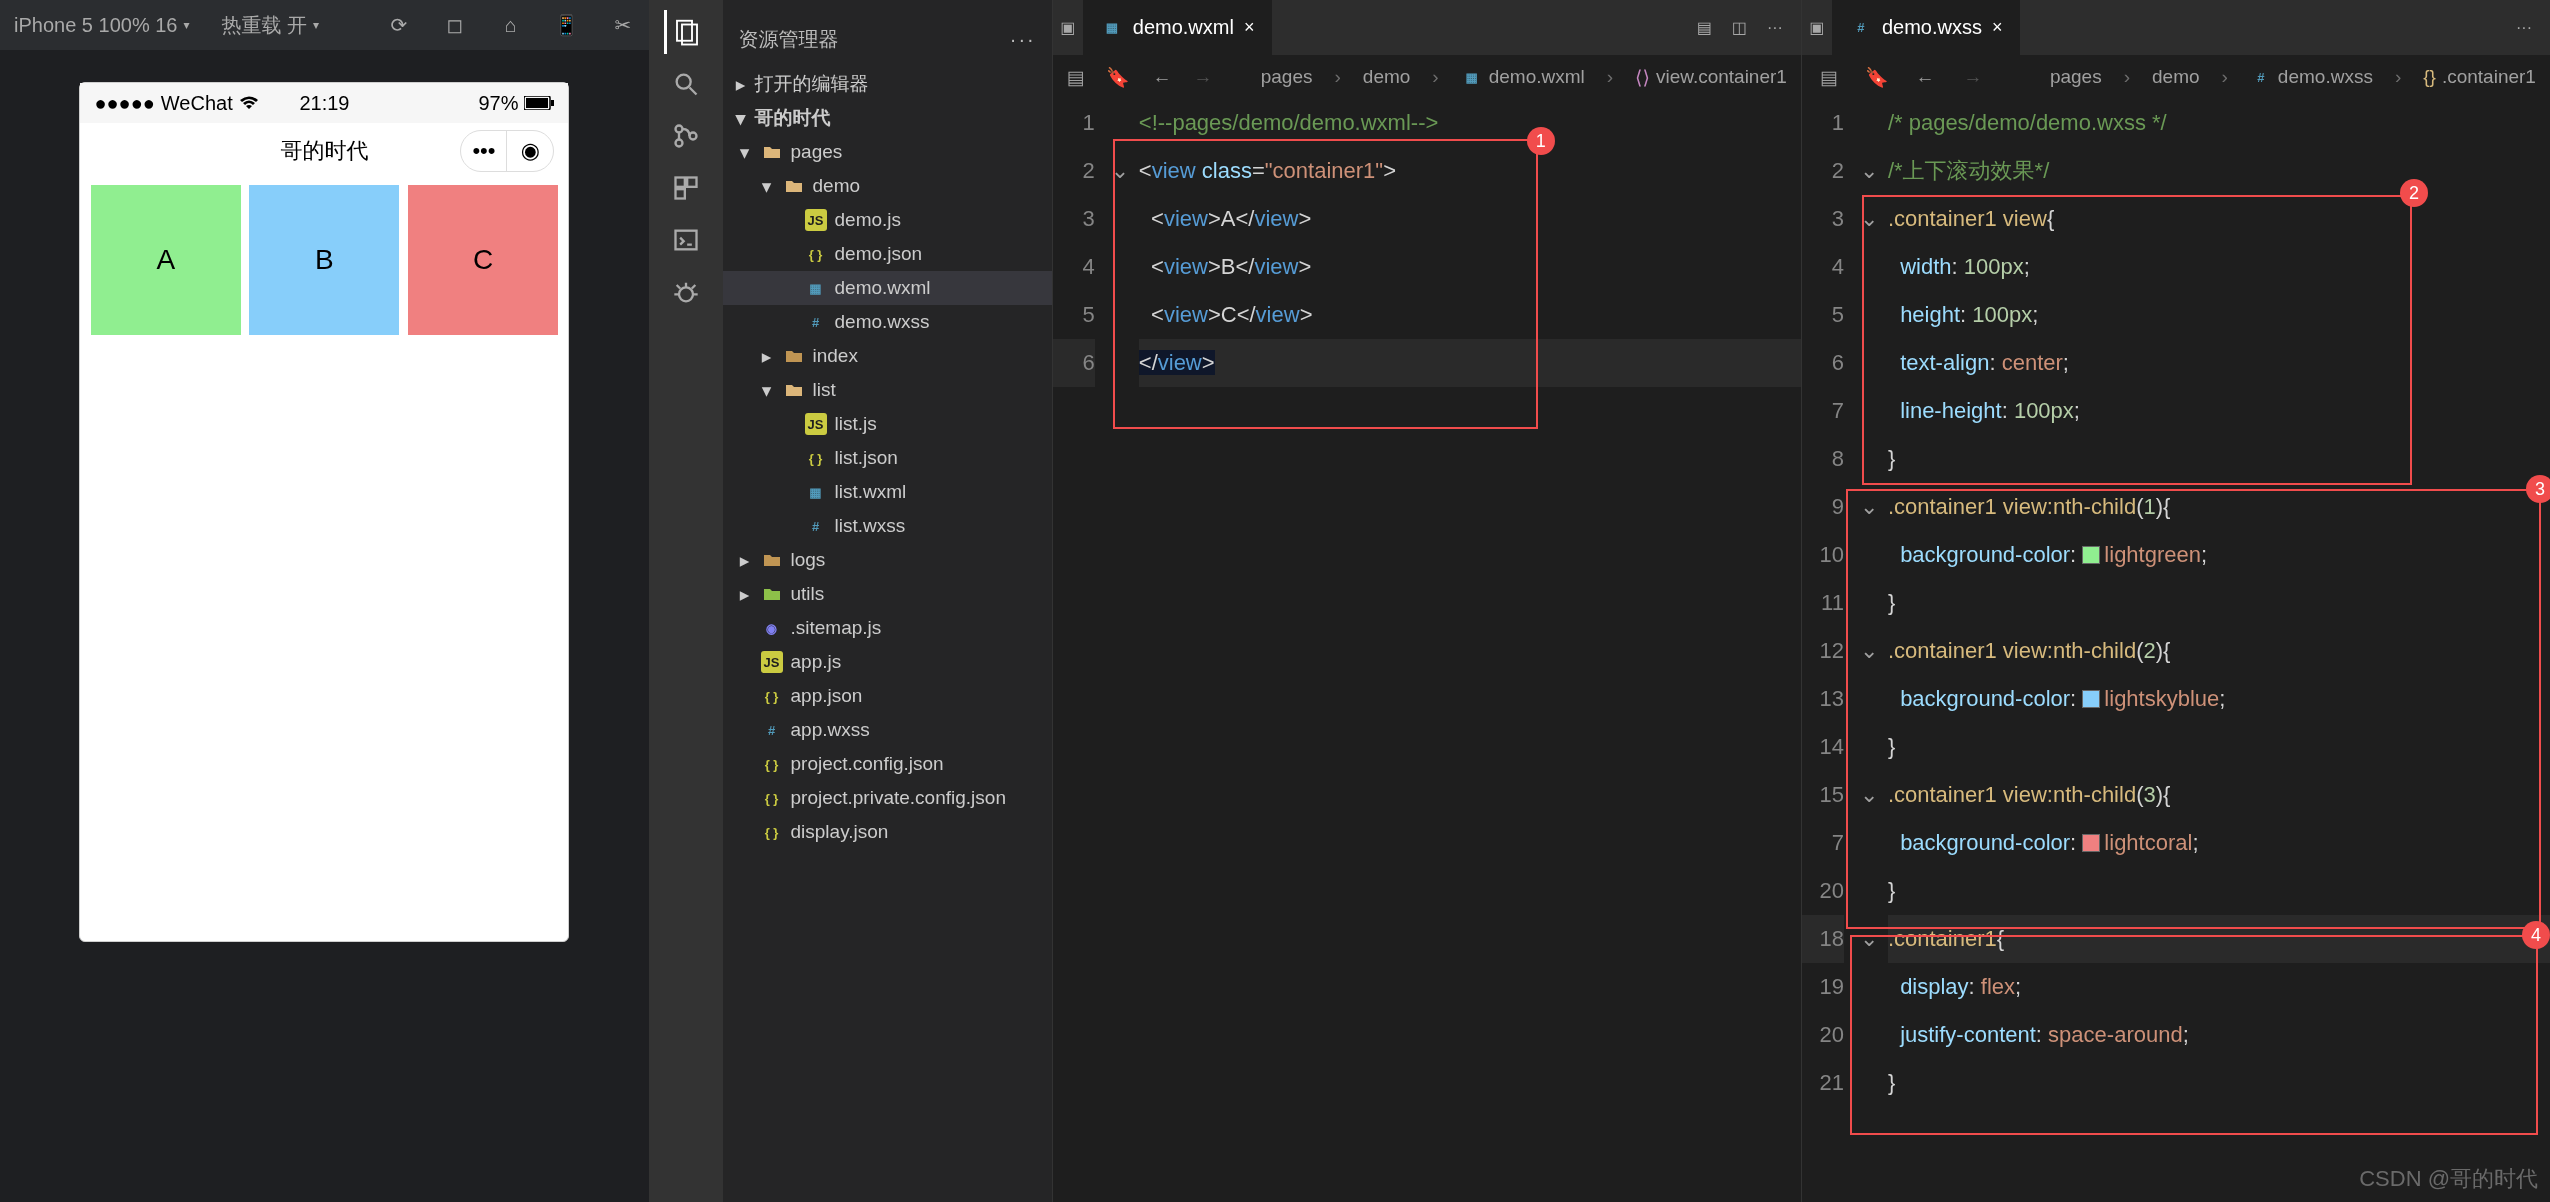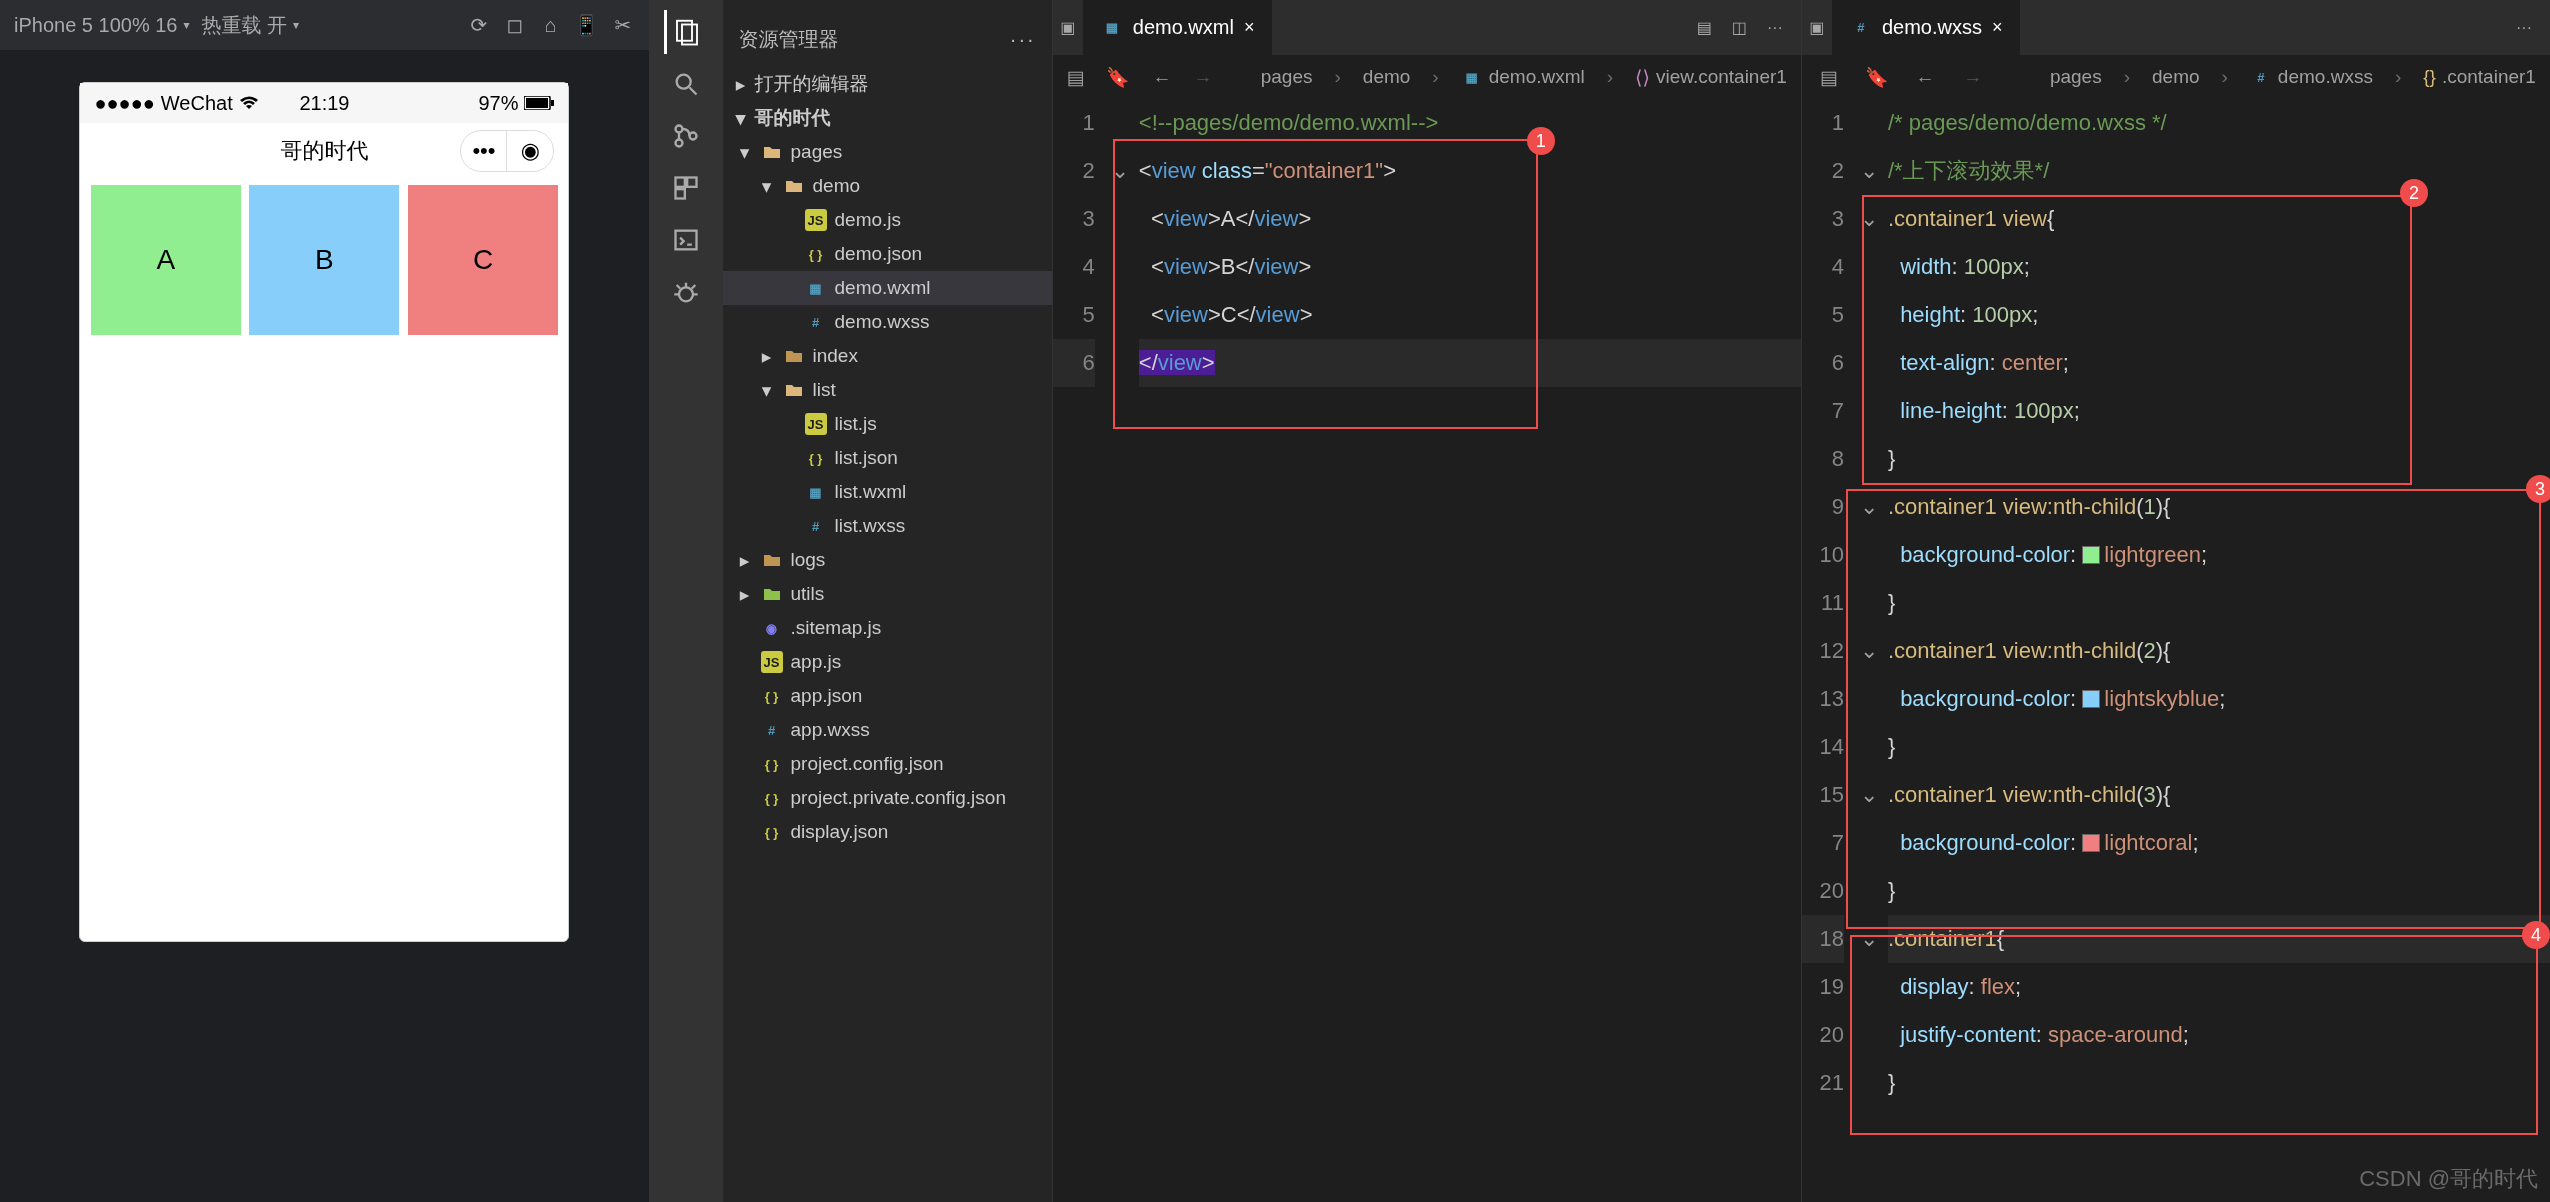--- a/index.html
+++ b/index.html
@@ -9,21 +9,21 @@
     --code-comment:#6a9955;--code-tag:#569cd6;--code-attr:#9cdcfe;
     --code-string:#ce9178;--code-sel:#d7ba7d;--code-prop:#9cdcfe;
     --code-val:#ce9178;--code-num:#b5cea8;--code-punc:#d4d4d4;
     --red:#f14c4c;
   }
   *{box-sizing:border-box;font-family:"Segoe UI",Arial,sans-serif;}
   body{margin:0;background:var(--bg);color:var(--fg);width:2550px;height:1202px;overflow:hidden;}
   .root{display:flex;height:100%;}
   
   .sim-panel{width:670px;background:#1e1f22;display:flex;flex-direction:column;}
-  .sim-toolbar{height:50px;background:#2b2d30;display:flex;align-items:center;padding:0 14px;gap:12px;font-size:20px;color:#a9a9a9;}
+  .sim-toolbar{height:50px;background:#2b2d30;display:flex;align-items:center;padding:0 14px;gap:32px;font-size:20px;color:#a9a9a9;}
   .sim-toolbar .drop{display:flex;align-items:center;gap:6px;cursor:pointer;}
   .sim-toolbar .tri{font-size:12px;}
   .sim-toolbar .sp{flex:1;}
   .sim-toolbar .ic{width:24px;height:24px;display:flex;align-items:center;justify-content:center;cursor:pointer;}
   .sim-body{flex:1;display:flex;justify-content:center;padding-top:32px;}
   .phone{width:490px;height:860px;background:#fff;border:1px solid #cfcfcf;border-radius:6px;display:flex;flex-direction:column;font-family:Arial,sans-serif;}
   .phone-status{height:40px;background:#f6f6f6;display:flex;align-items:center;padding:0 14px;color:#000;font-size:20px;justify-content:space-between;}
   .phone-status .mid{position:absolute;left:0;right:0;text-align:center;}
   .phone-status{position:relative;}
   .phone-status .left,.phone-status .right{position:relative;z-index:1;display:flex;align-items:center;gap:6px;}
@@ -78,21 +78,21 @@
   .c-prop{color:var(--code-prop);}
   .c-val{color:var(--code-val);}
   .c-num{color:var(--code-num);}
   .c-pun{color:var(--code-punc);}
   .line{height:48px;}
   .line.hl{background:#2a2a2a;}
   .color-swatch{display:inline-block;width:18px;height:18px;vertical-align:-2px;margin-right:4px;border:1px solid #666;}
   .redbox{position:absolute;border:2px solid var(--red);pointer-events:none;}
   .redcircle{position:absolute;width:28px;height:28px;border-radius:50%;background:var(--red);color:#fff;font-size:18px;display:flex;align-items:center;justify-content:center;}
   .watermark{position:absolute;right:12px;bottom:8px;color:#6a6a6a;font-size:22px;}
-  .seltag{background:#4c1d95;}
+  .seltag{background:#0f172a;}
   svg{display:block;}
 </style>
 </head>
 <body>
 
 <div class="root">
 
   <div class="sim-panel">
     <div class="sim-toolbar">
       <div class="drop">

